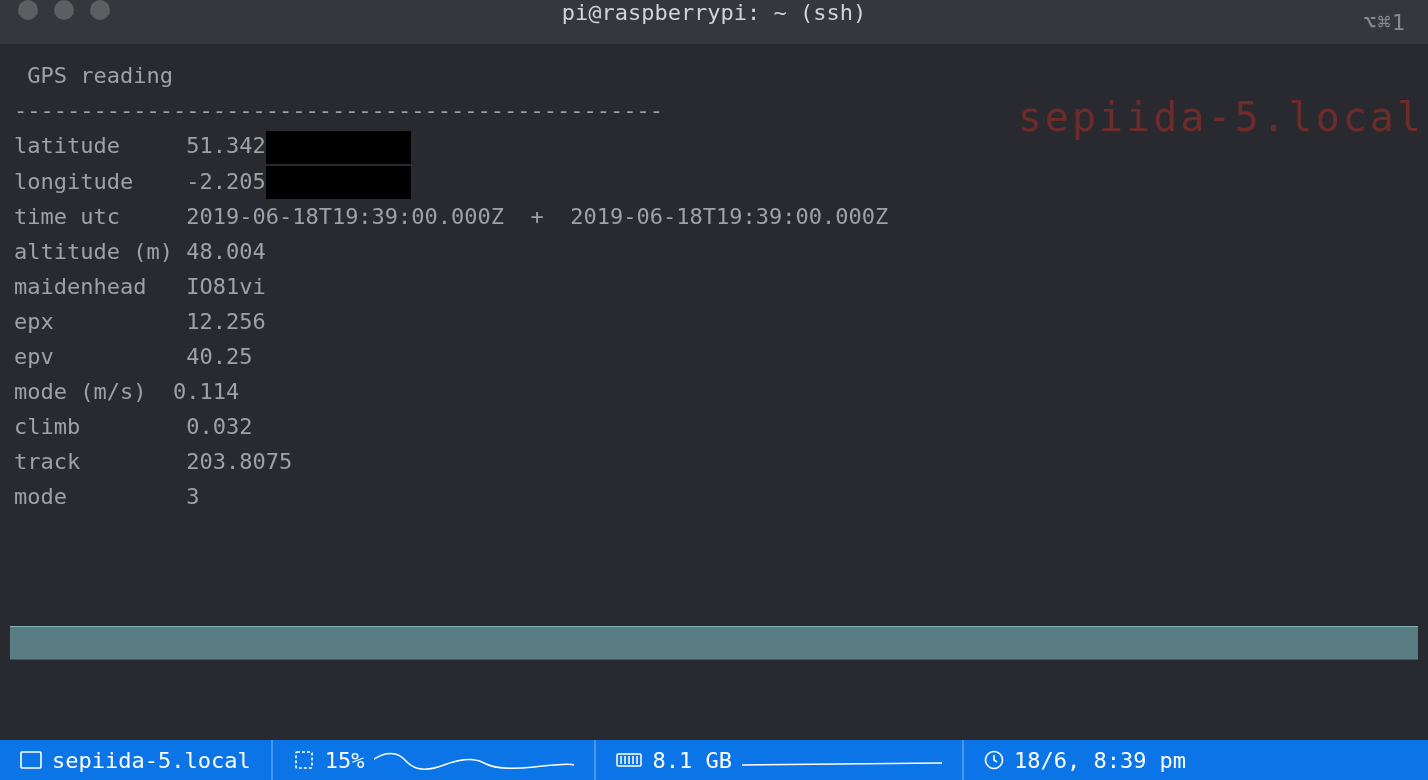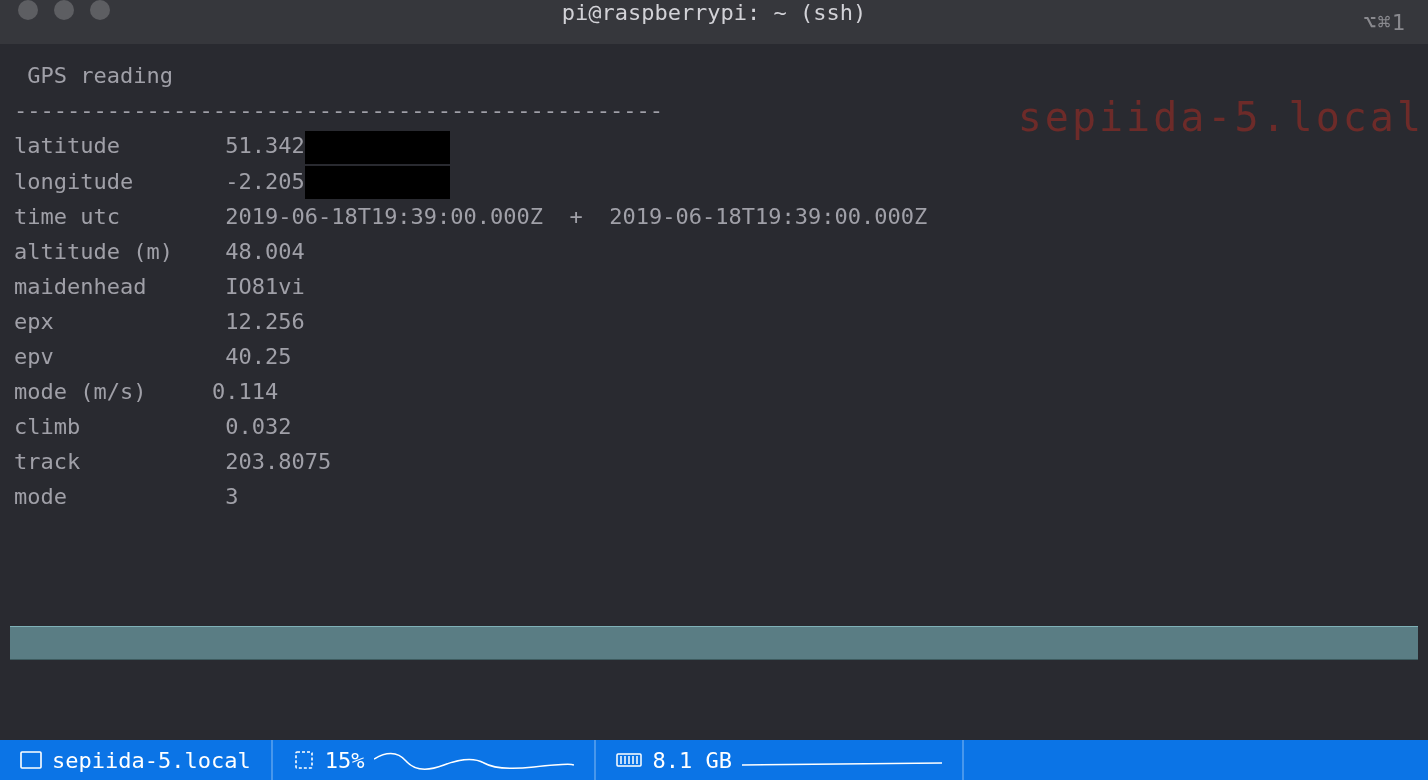--- a/index.html
+++ b/index.html
@@ -20,21 +20,21 @@
   .titlebar{height:44px;background:var(--titlebar);display:flex;align-items:flex-start;position:relative;}
   .traffic-lights{display:flex;gap:16px;margin-left:18px;}
   .tl{width:20px;height:20px;border-radius:50%;background:#5d5e62;}
   .title{position:absolute;left:0;right:0;text-align:center;font-size:22px;color:#d2d2d7;pointer-events:none;}
   .cornerbadge{position:absolute;right:22px;top:0;height:44px;display:flex;align-items:center;gap:6px;color:#8a8a8f;font-size:22px;letter-spacing:1px;}
   .term{position:relative;padding:14px 30px 0 14px;font-size:22px;line-height:35px;color:var(--text);}
   .term .row{white-space:pre;}
   .hdr{white-space:pre;}
   .divider{white-space:pre;}
   .label{display:inline-block;white-space:pre;}
-  .val{display:inline;white-space:pre;margin-left:39px;}
+  .val{display:inline;white-space:pre;}
   .redact{display:inline-block;background:#000;vertical-align:middle;}
   .hostwm{position:absolute;right:4px;top:94px;font-size:40px;color:var(--redwm);letter-spacing:3px;}
   .cursorline{position:absolute;left:10px;right:10px;top:626px;height:32px;background:var(--cursorbar);border-top:1px solid #7fb1b7;border-bottom:1px solid #3e5c60;}
   
   .statusbar{position:absolute;left:0;right:0;bottom:0;height:40px;background:var(--statusbar);display:flex;align-items:center;color:var(--status-text);font-size:22px;}
   .cell{display:flex;align-items:center;gap:10px;padding:0 20px;height:100%;}
   .sep{width:2px;height:100%;background:rgba(255,255,255,.25);}
   .spark svg{display:block;}
   .icon svg{display:block;}
 </style>
@@ -112,15 +112,24 @@
       </span>
       <span>8.1 GB</span>
       <span class="spark">
         <svg width="200" height="30" viewBox="0 0 200 30">
           <path d="M0 20 L200 18" fill="none" stroke="#fff" stroke-width="1.5"></path>
         </svg>
       </span>
     </div>
     <div class="sep"></div>
 
+    <div class="cell">
+      <span class="icon">
+        <svg width="20" height="20" viewBox="0 0 20 20" fill="none" stroke="#fff" stroke-width="1.6">
+          <circle cx="10" cy="10" r="8.5"></circle>
+          <path d="M10 5v5l3 2"></path>
+        </svg>
+      </span>
+      <span>18/6, 8:39 pm</span>
+    </div>
   </div>
 
 </div>
 
 </body></html>

